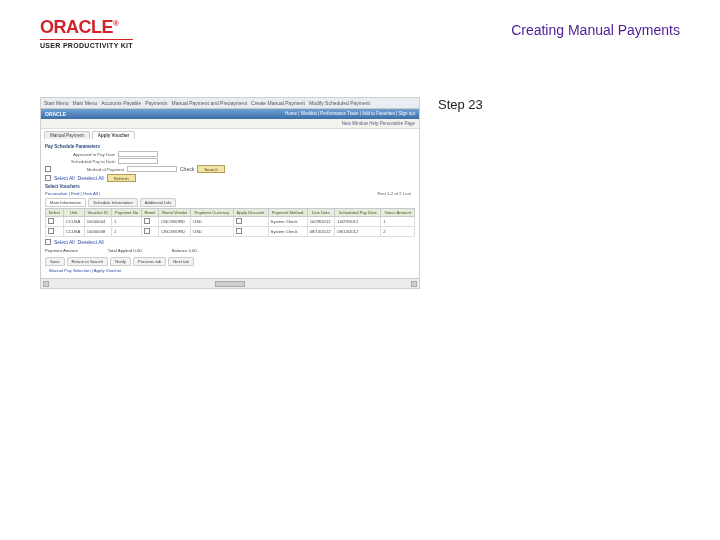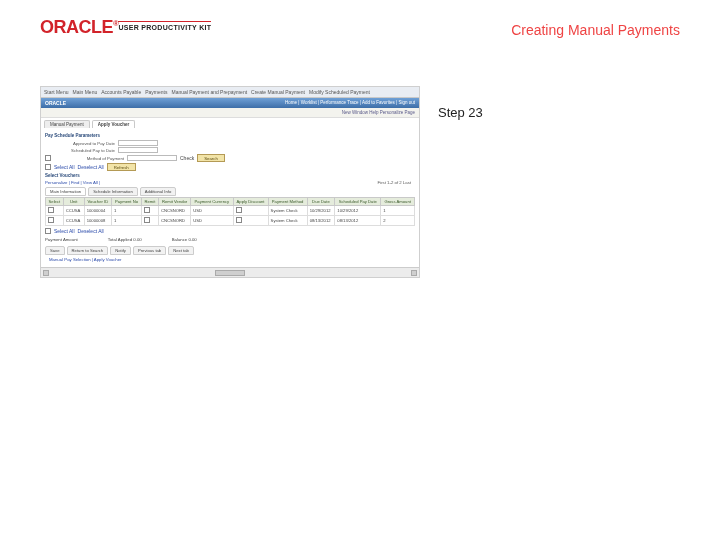--- a/index.html
+++ b/index.html
@@ -11,53 +11,53 @@
     font-size: 12px;
     color: #222;
     position: relative;
   }
   .header {
     display: flex;
     justify-content: space-between;
     align-items: flex-start;
     padding: 18px 40px 8px 40px;
   }
-  .logo-block { display: flex; flex-direction: row; justify-content: center; }
+  .logo-block { display: flex; flex-direction: column; justify-content: center; }
   .oracle-logo {
     font-family: Arial, sans-serif;
     font-weight: bold;
     font-size: 18px;
     color: #d2232a;
     letter-spacing: -0.5px;
     line-height: 1;
   }
   .oracle-tm { font-size: 8px; vertical-align: super; color: #d2232a; }
   .logo-sub {
     font-size: 7px;
     letter-spacing: 0.3px;
     color: #222;
     border-top: 1.5px solid #d2232a;
     margin-top: 3px;
     padding-top: 2px;
     font-weight: bold;
   }
   .topic-title {
     font-size: 14px;
-    color: #ef4444;
+    color: #4c1d95;
     padding-top: 4px;
   }
   .main {
     display: flex;
     margin-top: 40px;
     padding: 0 40px;
     gap: 18px;
   }
   .screenshot-col { width: 380px; }
   .text-col { width: 240px; }
-  .step-label { font-size: 13px; margin-bottom: 18px; margin-top: 19px; }
+  .step-label { font-size: 13px; margin-bottom: 18px; }
   .step-text { font-size: 13px; line-height: 1.4; }
   .step-text b { font-weight: bold; }
 
   
   .shot {
     width: 380px;
     border: 1px solid #cfcfcf;
     background: #f6f8fa;
     font-size: 5px;
     color: #444;

